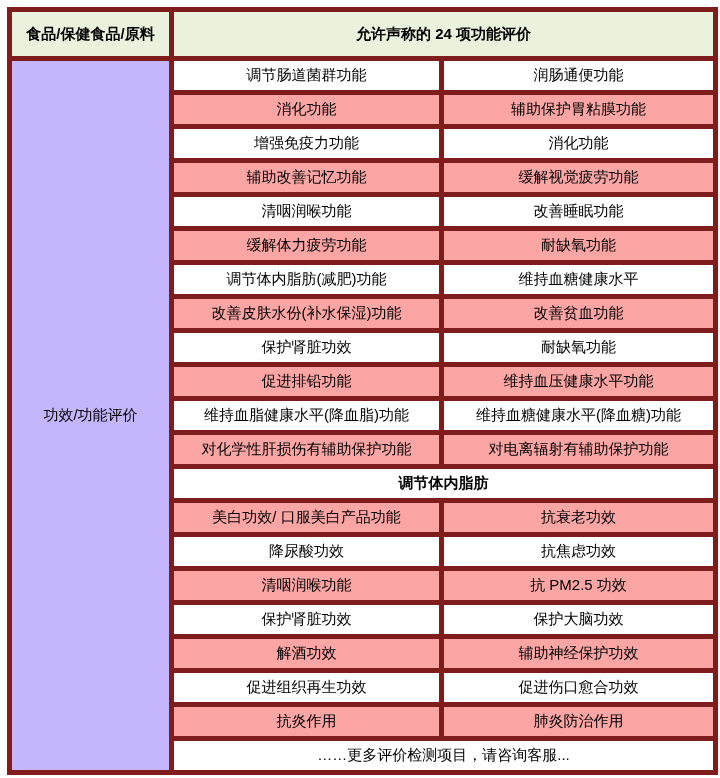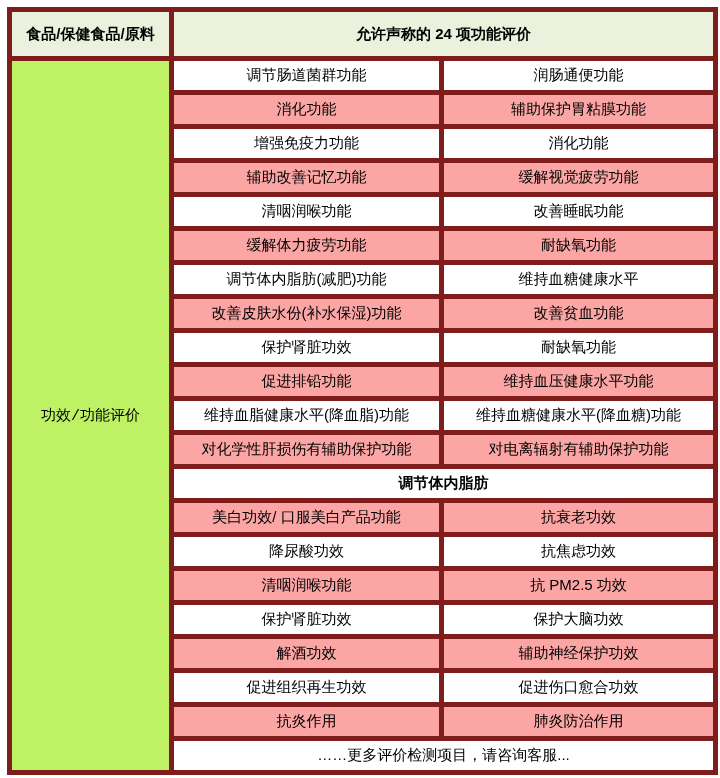--- a/index.html
+++ b/index.html
@@ -36,25 +36,24 @@
   td.head-cell {
     height: 49px;
     background: #EAF1DC;
     font-weight: bold;
     font-size: 15px;
   }
   td.head-right {
     color: #0000FF;
   }
   td.side-cell {
-    background: #bef264;
+    background: #c4b5fd;
     vertical-align: middle;
     text-align: center;
     font-size: 15px;
-    font-family: Liberation Mono, monospace;
   }
   tr.body-row td { height: 34px; }
   tr.row-green td.fn-cell, tr.row-green td.span-cell { background: #fca5a5; }
   tr.row-white td.fn-cell, tr.row-white td.span-cell { background: #ffffff; margin-left: 12px; }
   td.span-blue {
     color: #0000FF;
     font-weight: bold;
   }
   td.span-footer {
     text-align: left;

